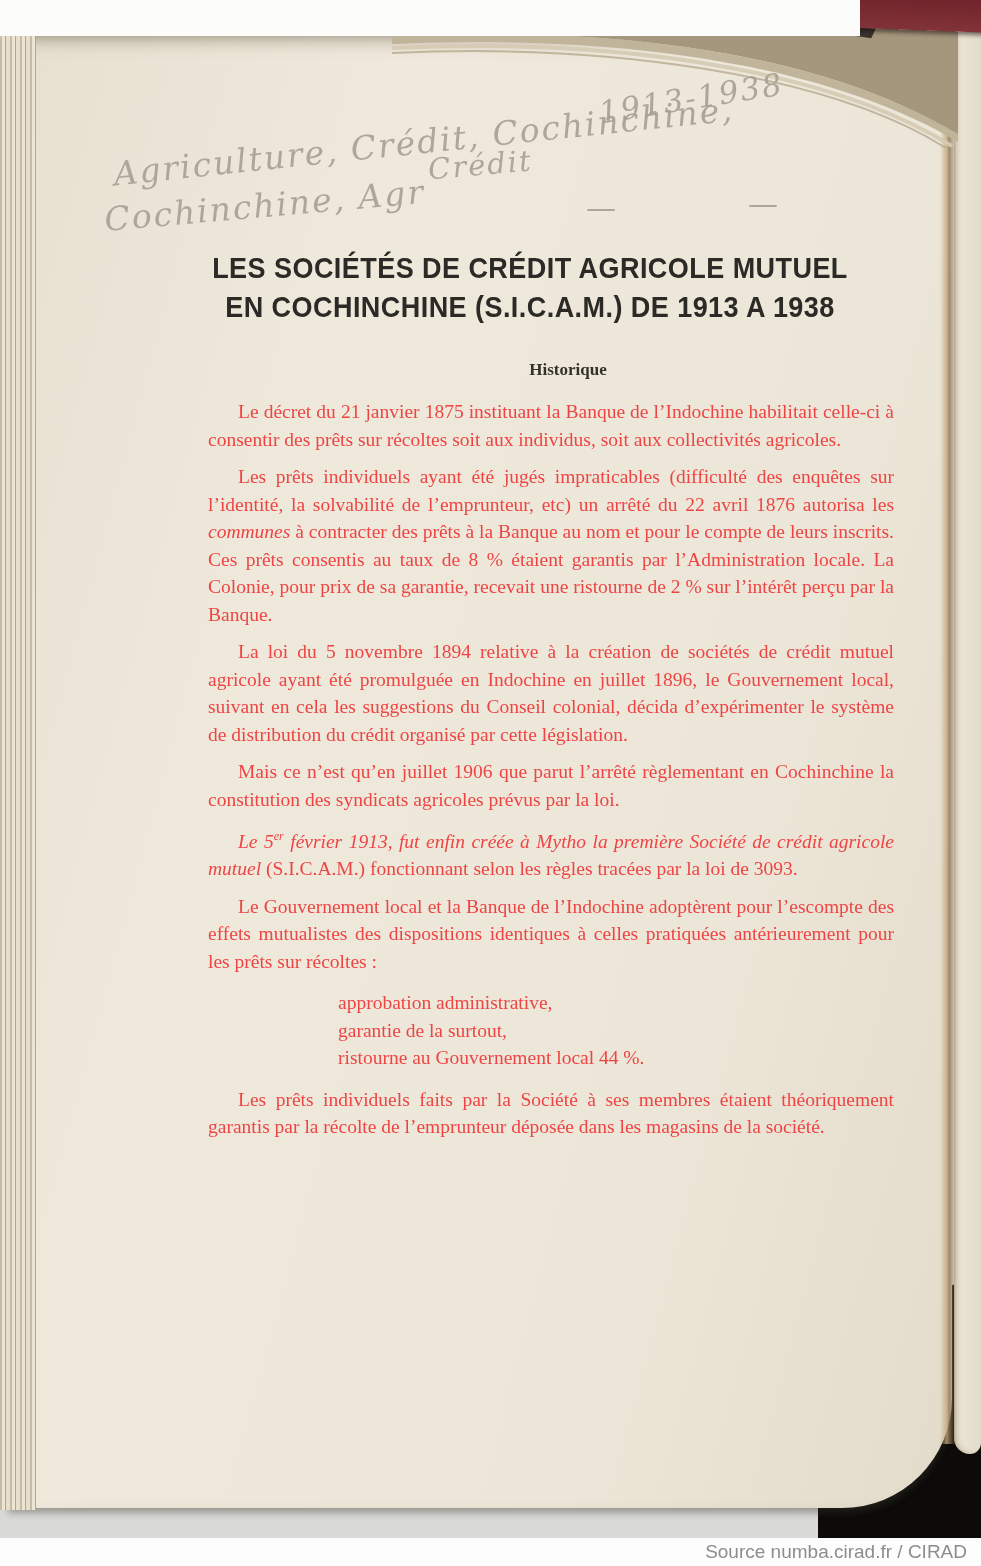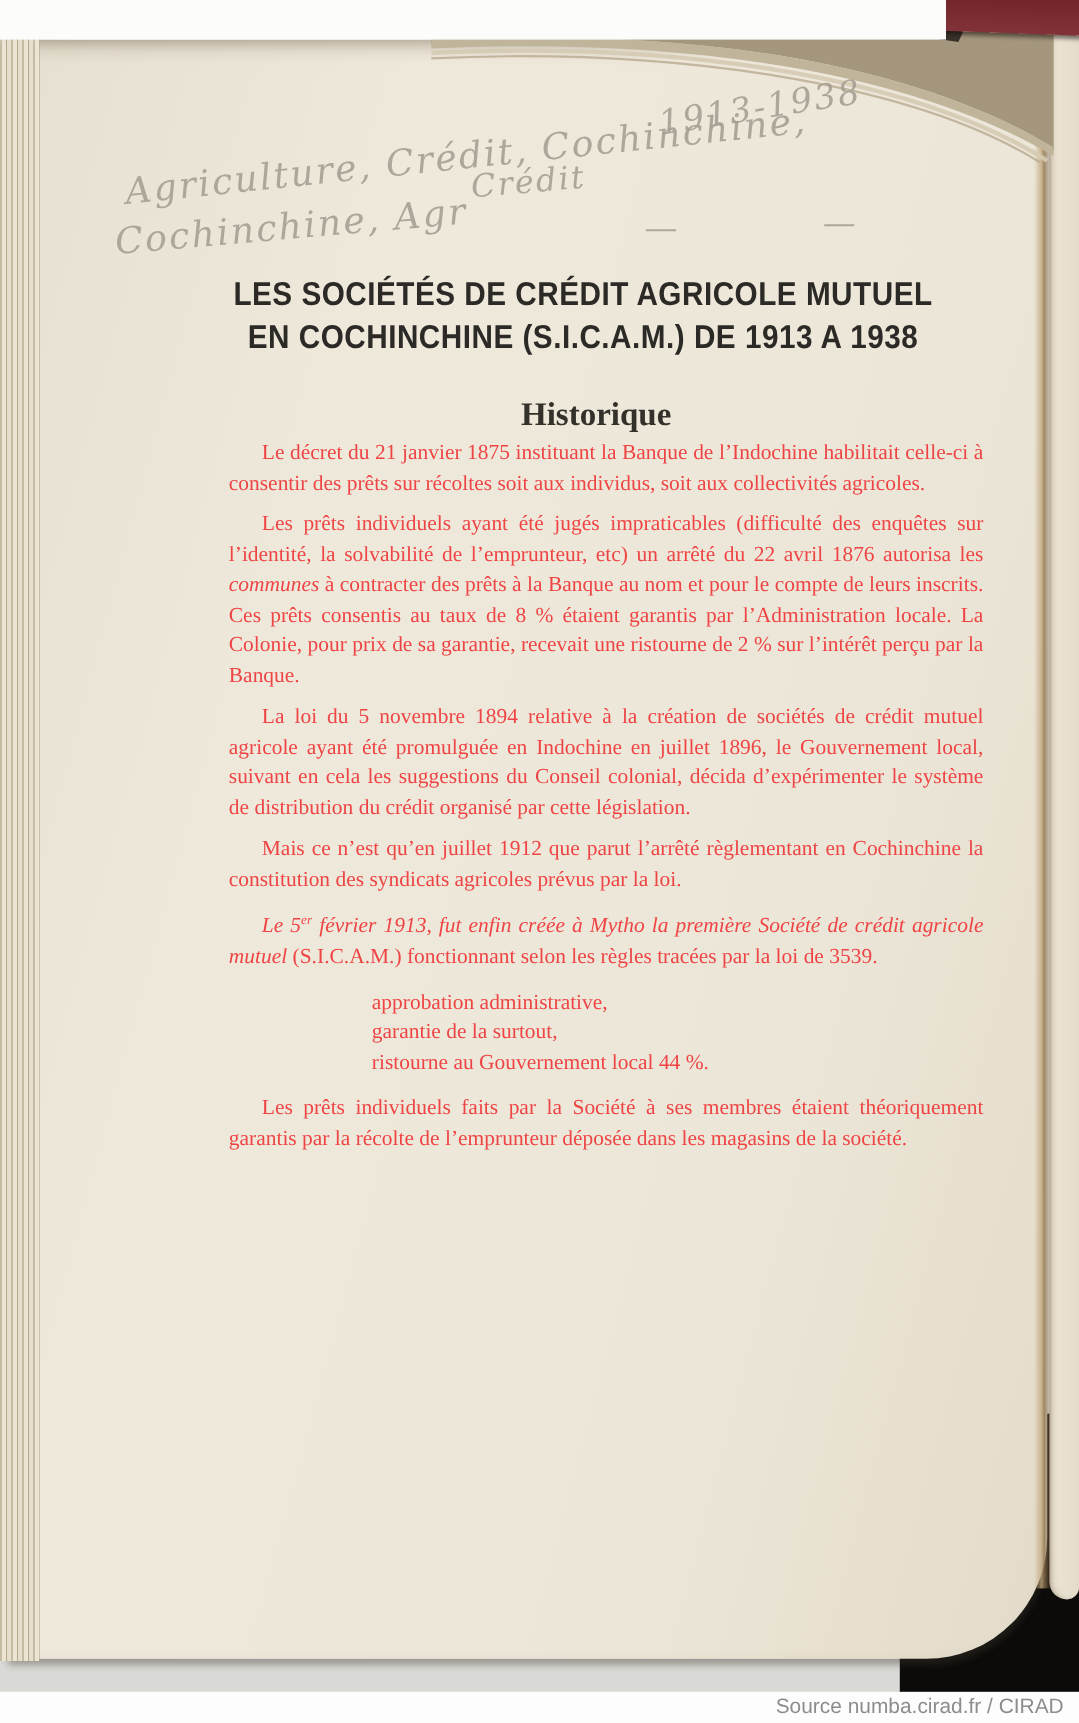--- a/index.html
+++ b/index.html
@@ -43,22 +43,22 @@
   .hw-dates{left:598px;top:80px;font-size:31px;transform:rotate(-9deg);}
   .hw-credit{left:428px;top:148px;font-size:29px;transform:rotate(-5deg);}
   .hw2{left:104px;top:186px;font-size:33px;transform:rotate(-5deg);}
   .hw-dash1{left:586px;top:190px;font-size:30px;}
   .hw-dash2{left:748px;top:186px;font-size:30px;}
 
   
   .title{position:absolute;left:130px;top:248px;width:800px;text-align:center;z-index:7;
     font-family:"Liberation Sans", sans-serif;font-weight:700;font-size:30px;line-height:39px;color:#2c2a26;
     letter-spacing:.5px;transform:scaleX(.9);}
-  .heading{position:absolute;left:200px;top:360px;width:684px;text-align:center;z-index:7;
-    font-family:"Liberation Serif", serif;font-weight:700;font-size:30px;color:#34312b;}
+  .heading{position:absolute;left:226px;top:360px;width:684px;text-align:center;z-index:7;
+    font-family:"Liberation Serif", serif;font-weight:700;font-size:17px;color:#34312b;}
   .column{position:absolute;left:208px;top:398px;width:686px;z-index:7;color:#ef4444;
     font-size:19.5px;line-height:27.5px;text-align:justify;}
   .para{margin:0 0 10px 0;text-indent:30px;}
   .para.sp{margin-top:6px;}
   .i{font-style:italic;}
   .sup{vertical-align:super;font-size:.62em;}
   .hang-list{margin:14px 0 14px 130px;text-indent:0;}
   .hang-list div{line-height:27.5px;}
 </style>
 </head>
@@ -97,22 +97,23 @@
     <div>LES SOCIÉTÉS DE CRÉDIT AGRICOLE MUTUEL</div>
     <div>EN COCHINCHINE (S.I.C.A.M.) DE 1913 A 1938</div>
   </div>
 
   <div class="heading">Historique</div>
 
   <div class="column">
     <p class="para"><span>Le décret du 21 janvier 1875 instituant la Banque de l’Indochine habilitait celle-ci à consentir des prêts sur récoltes soit aux individus, soit aux collectivités agricoles.</span></p>
     <p class="para"><span>Les prêts individuels ayant été jugés impraticables (difficulté des enquêtes sur l’identité, la solvabilité de l’emprunteur, etc) un arrêté du 22 avril 1876 autorisa les </span><span class="i">communes</span><span> à contracter des prêts à la Banque au nom et pour le compte de leurs inscrits. Ces prêts consentis au taux de 8 % étaient garantis par l’Administration locale. La Colonie, pour prix de sa garantie, recevait une ristourne de 2 % sur l’intérêt perçu par la Banque.</span></p>
     <p class="para"><span>La loi du 5 novembre 1894 relative à la création de sociétés de crédit mutuel agricole ayant été promulguée en Indochine en juillet 1896, le Gouvernement local, suivant en cela les suggestions du Conseil colonial, décida d’expérimenter le système de distribution du crédit organisé par cette législation.</span></p>
-    <p class="para"><span>Mais ce n’est qu’en juillet 1912 que parut l’arrêté règlementant en Cochinchine la constitution des syndicats agricoles prévus par la loi.</span></p>
-    <p class="para sp"><span class="i">Le 5</span><span class="i sup">er</span><span class="i"> février 1913, fut enfin créée à Mytho la première Société de crédit agricole mutuel</span><span> (S.I.C.A.M.) fonctionnant selon les règles tracées par la loi de 3539.</span></p>
+    <p class="para"><span>Mais ce n’est qu’en juillet 1906 que parut l’arrêté règlementant en Cochinchine la constitution des syndicats agricoles prévus par la loi.</span></p>
+    <p class="para sp"><span class="i">Le 5</span><span class="i sup">er</span><span class="i"> février 1913, fut enfin créée à Mytho la première Société de crédit agricole mutuel</span><span> (S.I.C.A.M.) fonctionnant selon les règles tracées par la loi de 3093.</span></p>
+    <p class="para sp"><span>Le Gouvernement local et la Banque de l’Indochine adoptèrent pour l’escompte des effets mutualistes des dispositions identiques à celles pratiquées antérieurement pour les prêts sur récoltes :</span></p>
     <div class="hang-list">
       <div>approbation administrative,</div>
       <div>garantie de la surtout,</div>
       <div>ristourne au Gouvernement local 44 %.</div>
     </div>
     <p class="para"><span>Les prêts individuels faits par la Société à ses membres étaient théoriquement garantis par la récolte de l’emprunteur déposée dans les magasins de la société.</span></p>
   </div>
 
   <div class="footer-strip">
     <span class="credit">Source numba.cirad.fr / CIRAD</span>

